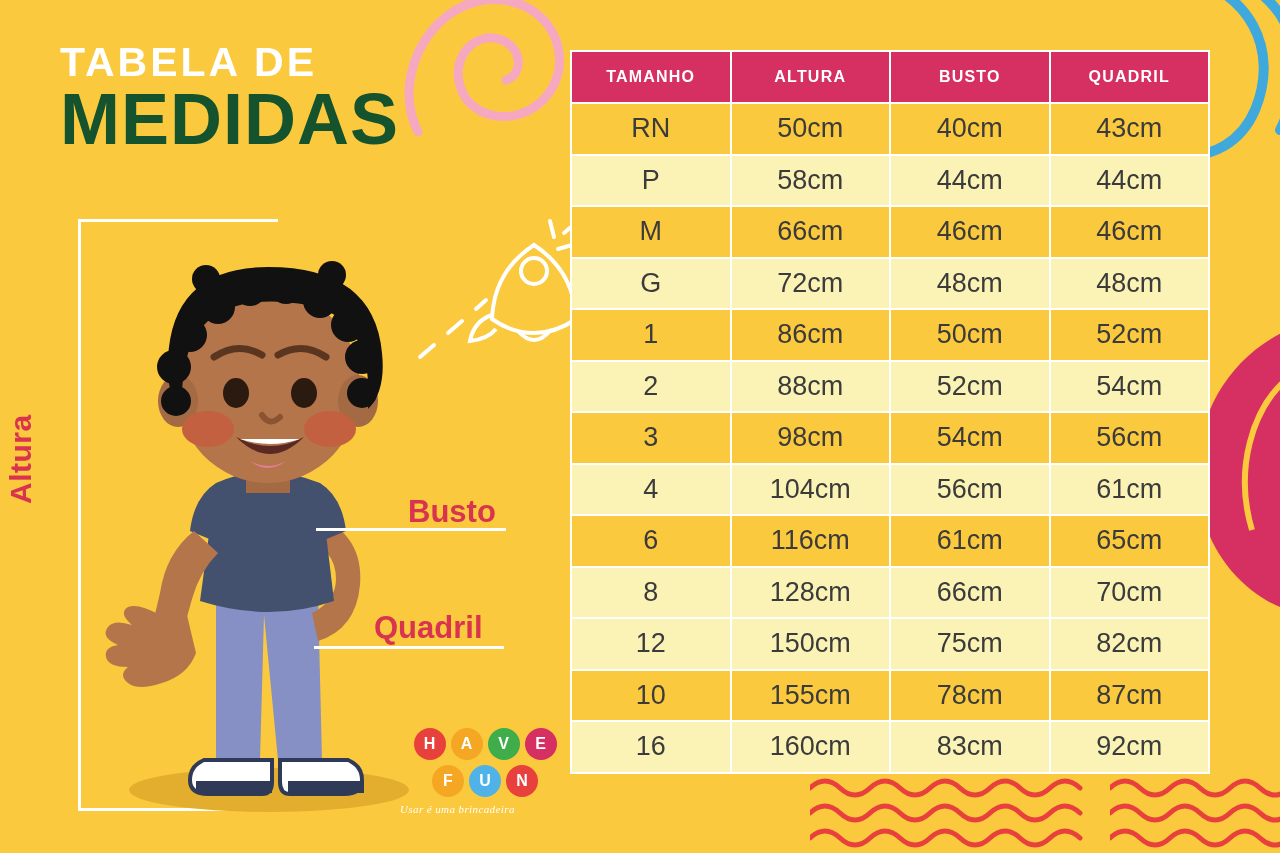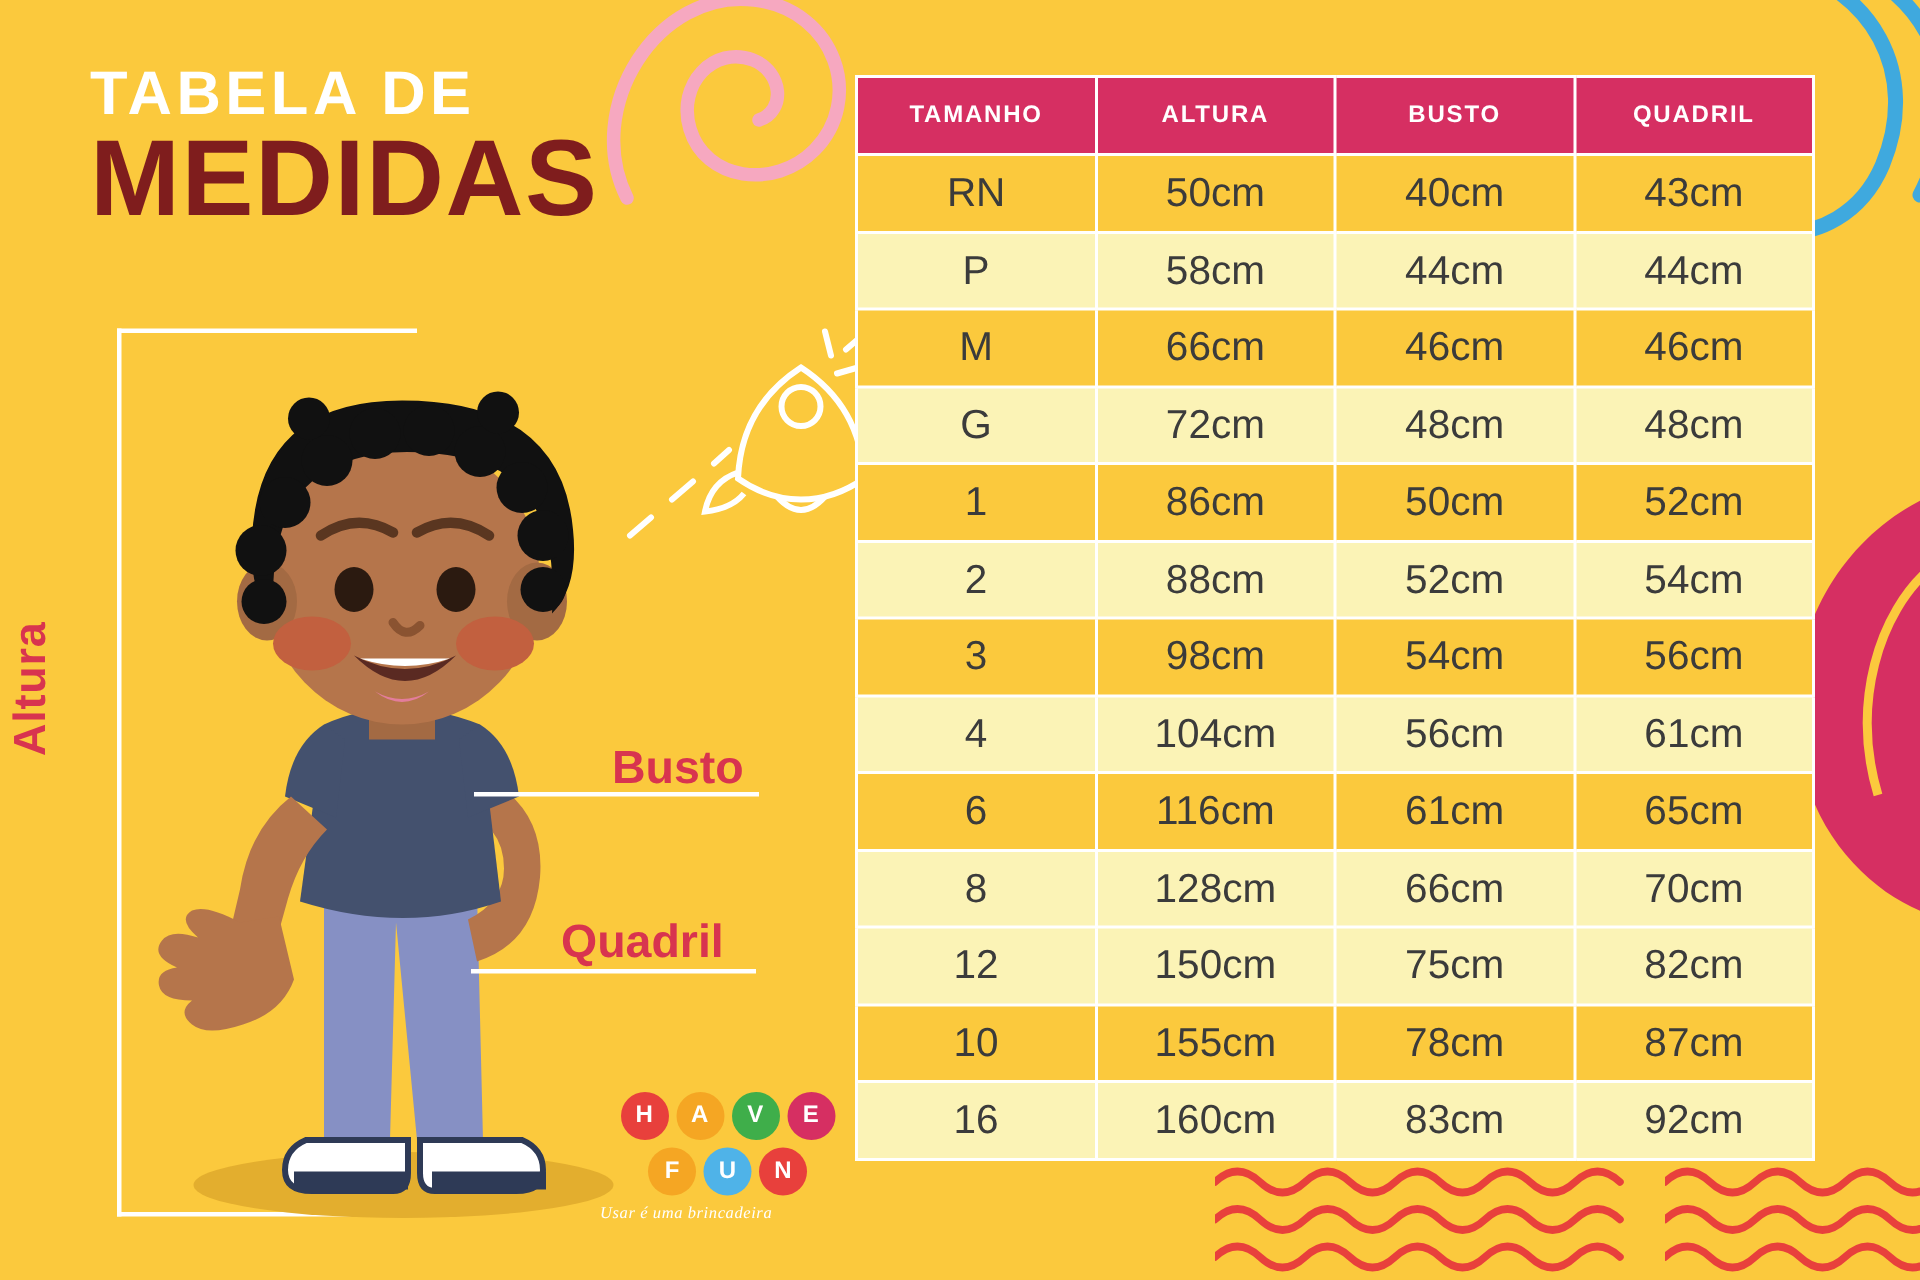--- a/index.html
+++ b/index.html
@@ -34,21 +34,21 @@
   .title-line1 {
     font-size: 41px;
     letter-spacing: 3px;
     color: #ffffff;
     font-weight: bold;
     line-height: 1;
   }
   .title-line2 {
     font-size: 72px;
     letter-spacing: 1px;
-    color: #7f1d1d;
+    color: #14532d;
     font-weight: bold;
     line-height: 0.95;
     margin-top: 2px;
   }
 
   
   .measure-frame {
     position: absolute;
     left: 74px; top: 219px;
     width: 200px; height: 592px;

